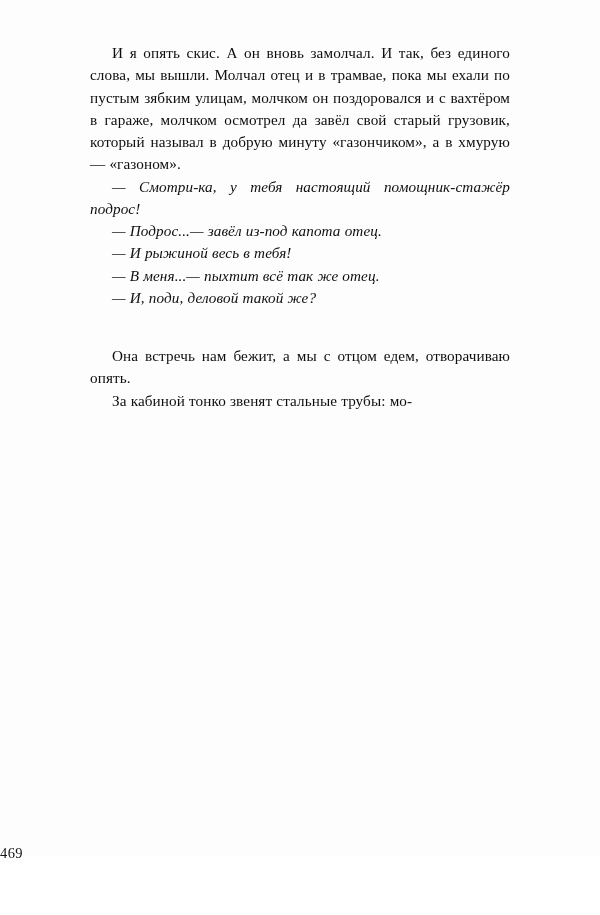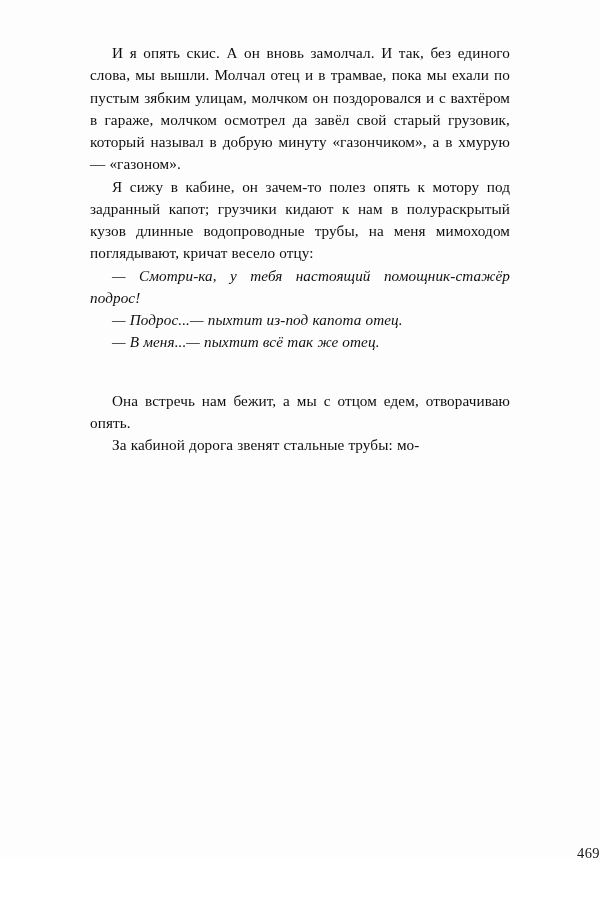--- a/index.html
+++ b/index.html
@@ -45,35 +45,36 @@
     font-style: italic;
   }
   .gap-block {
     height: 36px;
   }
   .folio {
     position: absolute;
     left: 0;
     top: 845px;
     width: 600px;
-    text-align: right;
+    text-align: left;
     font-size: 14.5px;
     letter-spacing: 0.4px;
     color: #141414;
     font-family: "Liberation Serif", "DejaVu Serif", serif;
   }
 </style>
 </head>
 <body>
 
 <div class="page">
   <div class="text-column">
     <p class="para">И я опять скис. А он вновь замолчал. И так, без единого слова, мы вышли. Молчал отец и в трамвае, пока мы ехали по пустым зябким улицам, молчком он поздоровался и с вахтёром в гараже, молчком осмотрел да завёл свой старый грузовик, который называл в добрую минуту «газончиком», а в хмурую — «газоном».</p>
-    <p class="para">Я сижу в кабине, он зачем-то полез опять к мотору под задранный капот; грузчики кидают к нам в полураскрытый кузов длинные водопроводные трубы, на меня мимоходом поглядывают, кричат весело отцу:</p>
     <p class="para dialog">— Смотри-ка, у тебя настоящий помощник-стажёр подрос!</p>
-    <p class="para dialog">— Подрос...— пыхтит из-под капота отец.</p>
+    <p class="para dialog">— Подрос...— завёл из-под капота отец.</p>
+    <p class="para dialog">— И рыжиной весь в тебя!</p>
     <p class="para dialog">— В меня...— пыхтит всё так же отец.</p>
+    <p class="para dialog">— И, поди, деловой такой же?</p>
     <div class="gap-block"></div>
     <p class="para">Она встречь нам бежит, а мы с отцом едем, отворачиваю опять.</p>
-    <p class="para">За кабиной дорога звенят стальные трубы: мо-</p>
+    <p class="para">За кабиной тонко звенят стальные трубы: мо-</p>
   </div>
   <div class="folio">469</div>
 </div>
 
 </body></html>

